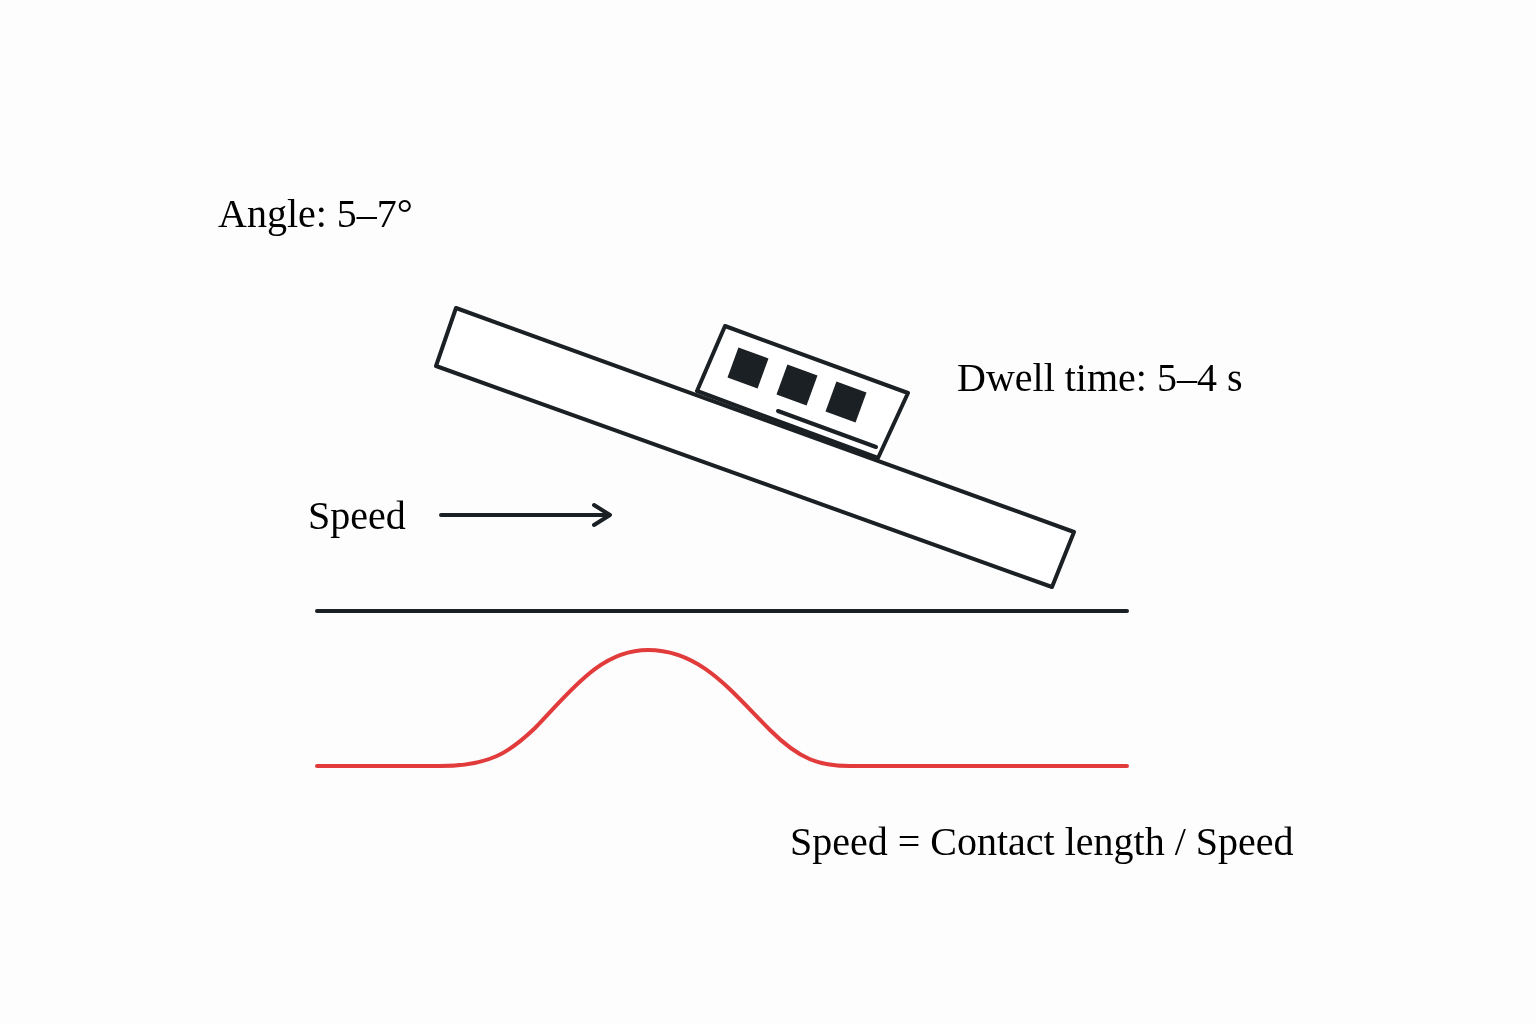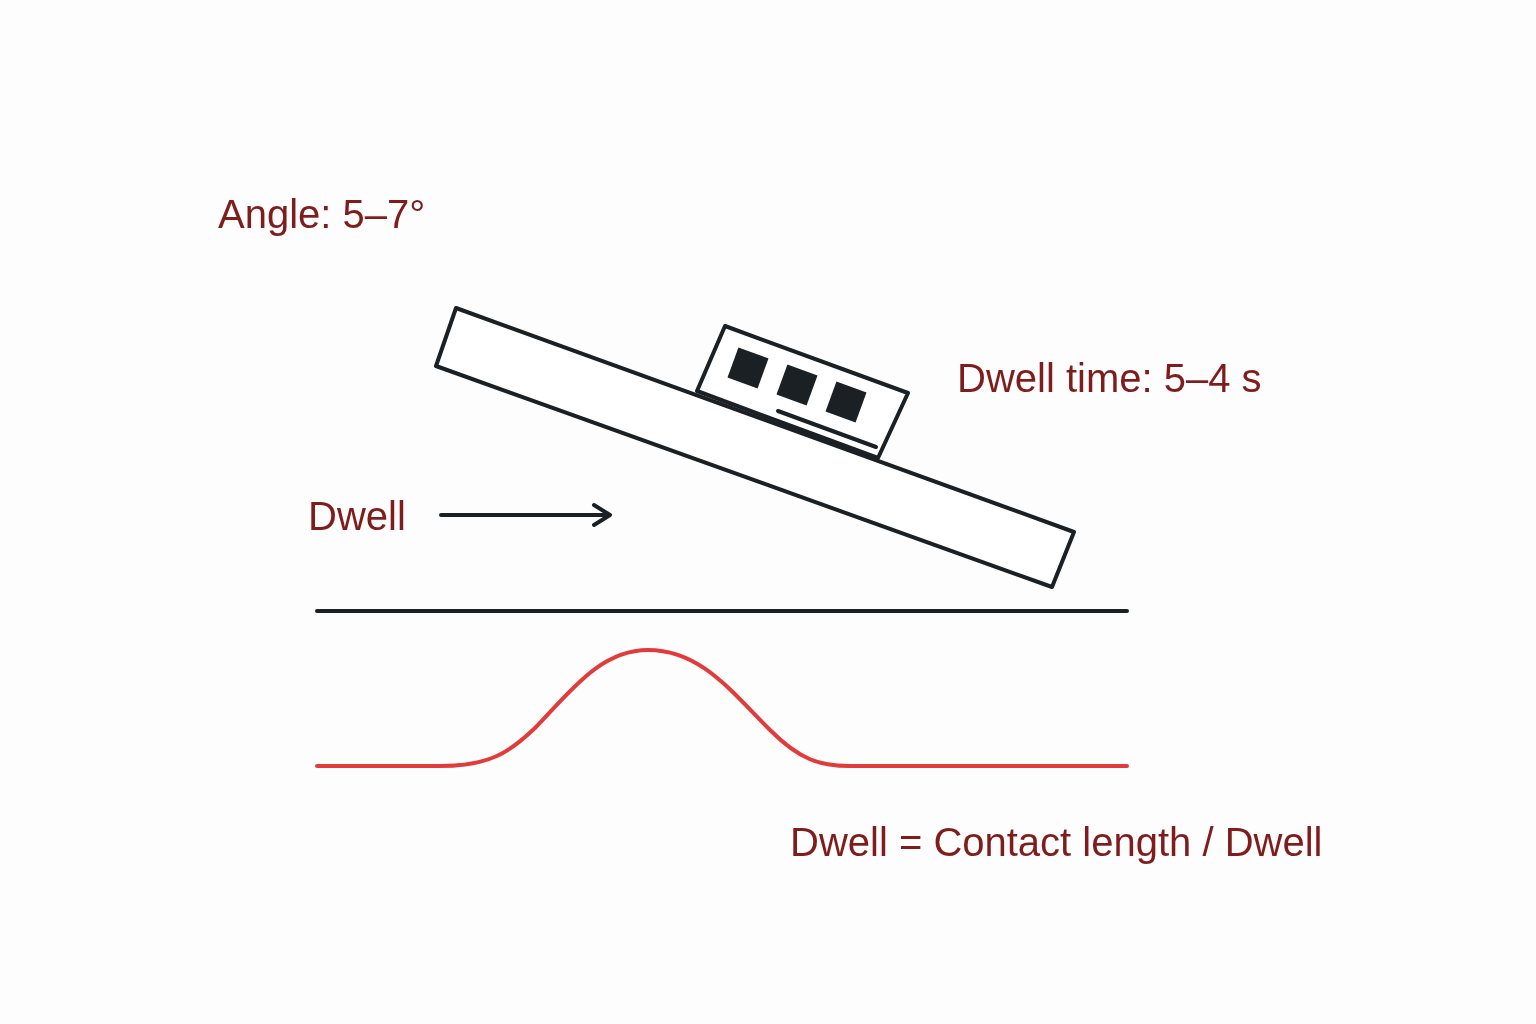--- a/index.html
+++ b/index.html
@@ -1,17 +1,17 @@
 <!DOCTYPE html>
 <html><head>
 <meta charset="utf-8">
 <style>
   html, body { margin: 0; padding: 0; }
   body { width: 1536px; height: 1024px; background: #fdfdfd; position: relative; overflow: hidden; }
-  .label { position: absolute; font-family: Liberation Sans, sans-serif; color: #7f1d1d; white-space: nowrap; line-height: 1; }
+  .label { position: absolute; font-family: Liberation Serif, serif; color: #000000; white-space: nowrap; line-height: 1; }
   #angle-label { left: 218px; top: 194px; font-size: 40px; }
   #dwell-label { left: 957px; top: 358px; font-size: 40px; }
   #speed-label { left: 308px; top: 496px; font-size: 40px; }
   #formula-label { left: 790px; top: 822px; font-size: 40px; }
   svg { position: absolute; left: 0; top: 0; }
 </style>
 </head>
 <body>
 
 <svg width="1536" height="1024" viewBox="0 0 1536 1024">
@@ -31,14 +31,14 @@
     <polyline points="594,505 610,515 594,525" fill="none" stroke="#1b2024" stroke-width="4" stroke-linecap="round" stroke-linejoin="round"></polyline>
   </g>
 
   <line x1="317" y1="611" x2="1127" y2="611" stroke="#1b2024" stroke-width="4" stroke-linecap="round"></line>
 
   <path d="M317,766 L440,766 C490,766 510,752 535,728 C570,692 600,650 648,650 C700,650 730,690 770,730 C800,760 820,766 850,766 L1127,766" fill="none" stroke="#e23b3b" stroke-width="4" stroke-linecap="round" stroke-linejoin="round"></path>
 </svg>
 
 <div class="label" id="angle-label">Angle: 5–7°</div>
 <div class="label" id="dwell-label">Dwell time: 5–4 s</div>
-<div class="label" id="speed-label">Dwell</div>
-<div class="label" id="formula-label">Dwell = Contact length / Dwell</div>
+<div class="label" id="speed-label">Speed</div>
+<div class="label" id="formula-label">Speed = Contact length / Speed</div>
 
 </body></html>

